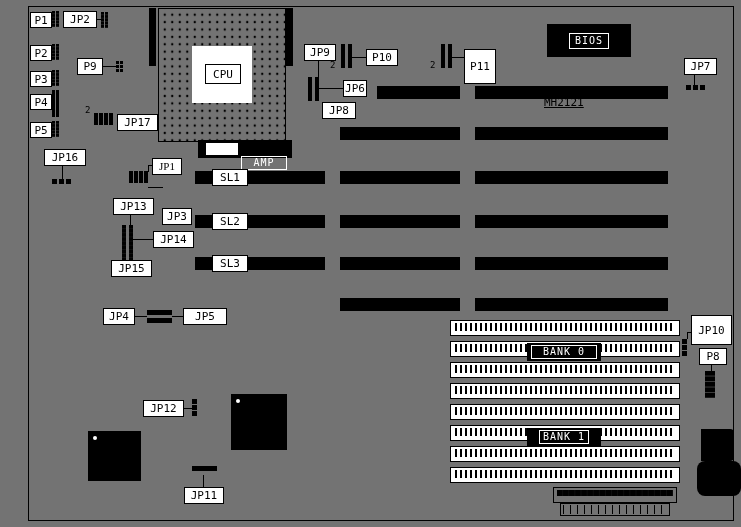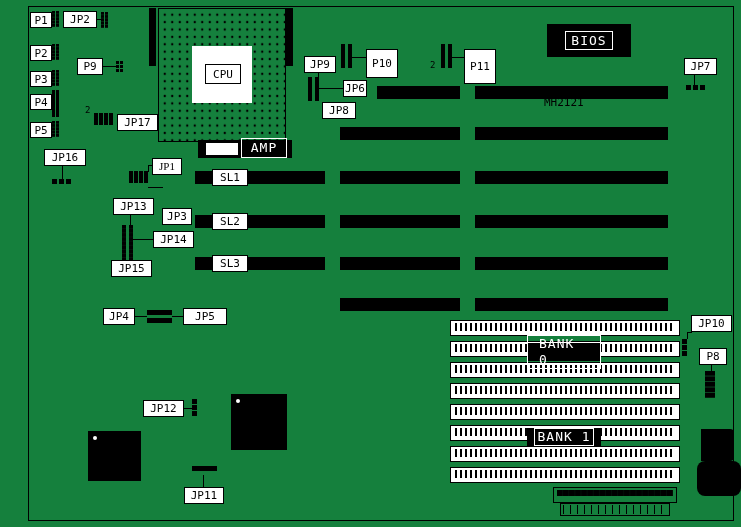--- a/index.html
+++ b/index.html
@@ -1,18 +1,18 @@
 <!DOCTYPE html>
 <html><head>
 <meta charset="utf-8">
 <style>
   * { margin:0; padding:0; box-sizing:border-box; }
   html,body { background:#fff; }
   #stage {
-    position:relative; width:741px; height:527px; background:#15803d;
+    position:relative; width:741px; height:527px; background:#737373;
     font-family:"DejaVu Sans Mono", monospace; color:#000; overflow:hidden;
   }
   .abs { position:absolute; }
   .outline { position:absolute; border:1.5px solid #000; background:transparent; }
   .lbl {
     position:absolute; border:1.5px solid #000; background:#fff;
     font-size:11px; line-height:1; display:flex; align-items:center; justify-content:center;
     z-index:6; white-space:nowrap;
   }
   .bar { position:absolute; background:#000; z-index:2; }
@@ -26,21 +26,21 @@
   .pg5 { background-size:5px 5px; }
   .pg6 { background-size:6px 6px; }
   .marker2 { position:absolute; font-size:9px; line-height:1; z-index:5; }
   .cpu-socket {
     position:absolute; border:1px solid #000;
     background-image:radial-gradient(circle, #000 1.3px, transparent 1.5px);
     background-size:7.5px 7.4px; background-position:2px 2px; z-index:2;
   }
   .cpu-center { position:absolute; background:#fff; z-index:3; }
   .blackbox { position:absolute; background:#000; z-index:4; display:flex; align-items:center; justify-content:center; }
-  .whiteboxed { border:1px solid #fff; color:#fff; font-size:13px; padding:1px 5px; line-height:1.2; letter-spacing:1px; }
+  .whiteboxed { border:1px solid #fff; color:#fff; font-size:10px; padding:1px 5px; line-height:1.2; letter-spacing:1px; }
   .simm { position:absolute; border:1px solid #000; background:#fff; z-index:2; }
   .simm::before {
     content:""; position:absolute; left:4px; right:4px; top:2px; height:8px;
     background:repeating-linear-gradient(90deg,#000 0 2px,transparent 2px 5px);
   }
   .bank { position:absolute; background:#000; z-index:6; display:flex; align-items:center; justify-content:center; }
   .chip { position:absolute; background:#000; z-index:3; }
   .chip::after { content:""; position:absolute; left:5px; top:5px; width:4px; height:4px; background:#fff; border-radius:50%; }
   .kb { position:absolute; background:#000; z-index:7; }
   .txt { position:absolute; font-size:11px; line-height:1; z-index:5; white-space:nowrap; }
@@ -68,60 +68,60 @@
   <div class="ln" style="left:97px;top:19px;width:4px;height:1px;"></div>
   <div class="pg" style="left:101px;top:12px;width:7px;height:16px;"></div>
 
   <div class="bar" style="left:149px;top:8px;width:7px;height:58px;"></div>
   <div class="bar" style="left:286px;top:8px;width:7px;height:58px;"></div>
   <div class="cpu-socket" style="left:158px;top:8px;width:128px;height:134px;"></div>
   <div class="cpu-center" style="left:192px;top:46px;width:60px;height:57px;"></div>
   <div class="lbl" style="left:205px;top:64px;width:36px;height:20px;">CPU</div>
   <div class="blackbox" style="left:198px;top:140px;width:94px;height:18px;"></div>
   <div class="abs" style="left:206px;top:143px;width:32px;height:12px;background:#fff;z-index:5;"></div>
-  <div class="abs whiteboxed" style="left:241px;top:138px;width:46px;height:20px;z-index:5;display:flex;align-items:center;justify-content:center;">AMP</div>
+  <div class="abs whiteboxed" style="left:241px;top:156px;width:46px;height:14px;z-index:5;display:flex;align-items:center;justify-content:center;">AMP</div>
 
   <div class="lbl" style="left:77px;top:58px;width:26px;height:17px;">P9</div>
   <div class="ln" style="left:103px;top:66px;width:13px;height:1px;"></div>
   <div class="pg" style="left:116px;top:61px;width:7px;height:11px;"></div>
 
   <div class="marker2" style="left:85px;top:106px;">2</div>
   <div class="pg4" style="left:94px;top:113px;width:19px;height:12px;"></div>
   <div class="lbl" style="left:117px;top:114px;width:41px;height:17px;">JP17</div>
 
   <div class="lbl" style="left:44px;top:149px;width:42px;height:17px;">JP16</div>
   <div class="ln" style="left:62px;top:166px;width:1px;height:13px;"></div>
   <div class="pg5" style="left:52px;top:179px;width:19px;height:7px;"></div>
 
-  <div class="lbl" style="left:304px;top:44px;width:32px;height:17px;margin-top:12px;">JP9</div>
+  <div class="lbl" style="left:304px;top:44px;width:32px;height:17px;">JP9</div>
   <div class="ln" style="left:318px;top:61px;width:1px;height:16px;"></div>
   <div class="pg4" style="left:308px;top:77px;width:11px;height:24px;"></div>
   <div class="ln" style="left:319px;top:88px;width:24px;height:1px;"></div>
   <div class="lbl" style="left:343px;top:80px;width:24px;height:17px;">JP6</div>
   <div class="lbl" style="left:322px;top:102px;width:34px;height:17px;">JP8</div>
 
   <div class="marker2" style="left:330px;top:61px;">2</div>
   <div class="pg4" style="left:341px;top:44px;width:11px;height:24px;"></div>
   <div class="ln" style="left:352px;top:57px;width:14px;height:1px;"></div>
-  <div class="lbl" style="left:366px;top:49px;width:32px;height:29px;">P10</div>
+  <div class="lbl" style="left:366px;top:49px;width:32px;height:17px;">P10</div>
 
   <div class="marker2" style="left:430px;top:61px;">2</div>
   <div class="pg4" style="left:441px;top:44px;width:11px;height:24px;"></div>
   <div class="ln" style="left:452px;top:57px;width:12px;height:1px;"></div>
   <div class="lbl" style="left:464px;top:49px;width:32px;height:35px;">P11</div>
 
   <div class="blackbox" style="left:547px;top:24px;width:84px;height:33px;">
     <span class="whiteboxed">BIOS</span>
   </div>
 
   <div class="lbl" style="left:684px;top:58px;width:33px;height:17px;">JP7</div>
   <div class="ln" style="left:694px;top:75px;width:1px;height:10px;"></div>
   <div class="pg5" style="left:686px;top:85px;width:19px;height:7px;"></div>
 
-  <div class="txt" style="left:544px;top:97px;">MH2121</div>
+  <div class="txt" style="left:544px;top:97px;text-decoration:underline;">MH2121</div>
 
   <div class="bar" style="left:377px;top:86px;width:83px;height:13px;"></div>
   <div class="bar" style="left:475px;top:86px;width:193px;height:13px;"></div>
   <div class="bar" style="left:340px;top:127px;width:120px;height:13px;"></div>
   <div class="bar" style="left:475px;top:127px;width:193px;height:13px;"></div>
 
   <div class="bar" style="left:195px;top:171px;width:130px;height:13px;"></div>
   <div class="bar" style="left:340px;top:171px;width:120px;height:13px;"></div>
   <div class="bar" style="left:475px;top:171px;width:193px;height:13px;"></div>
   <div class="lbl" style="left:212px;top:169px;width:36px;height:17px;">SL1</div>
@@ -168,21 +168,21 @@
   <div class="simm" style="left:450px;top:446px;width:230px;height:16px;"></div>
   <div class="simm" style="left:450px;top:467px;width:230px;height:16px;"></div>
 
   <div class="bank" style="left:527px;top:343px;width:74px;height:18px;">
     <span class="whiteboxed" style="padding:0 11px;">BANK 0</span>
   </div>
   <div class="bank" style="left:527px;top:428px;width:74px;height:18px;">
     <span class="whiteboxed" style="padding:0 3px;text-align:center;">BANK 1</span>
   </div>
 
-  <div class="lbl" style="left:691px;top:315px;width:41px;height:17px;">JP10</div>
+  <div class="lbl" style="left:691px;top:315px;width:41px;height:30px;">JP10</div>
   <div class="ln" style="left:687px;top:332px;width:5px;height:1px;"></div>
   <div class="ln" style="left:687px;top:332px;width:1px;height:7px;"></div>
   <div class="pg5" style="left:682px;top:339px;width:6px;height:17px;"></div>
 
   <div class="lbl" style="left:699px;top:348px;width:28px;height:17px;">P8</div>
   <div class="ln" style="left:711px;top:365px;width:1px;height:6px;"></div>
   <div class="pg5" style="left:705px;top:371px;width:10px;height:27px;"></div>
 
   <div class="lbl" style="left:143px;top:400px;width:41px;height:17px;">JP12</div>
   <div class="ln" style="left:184px;top:408px;width:8px;height:1px;"></div>

